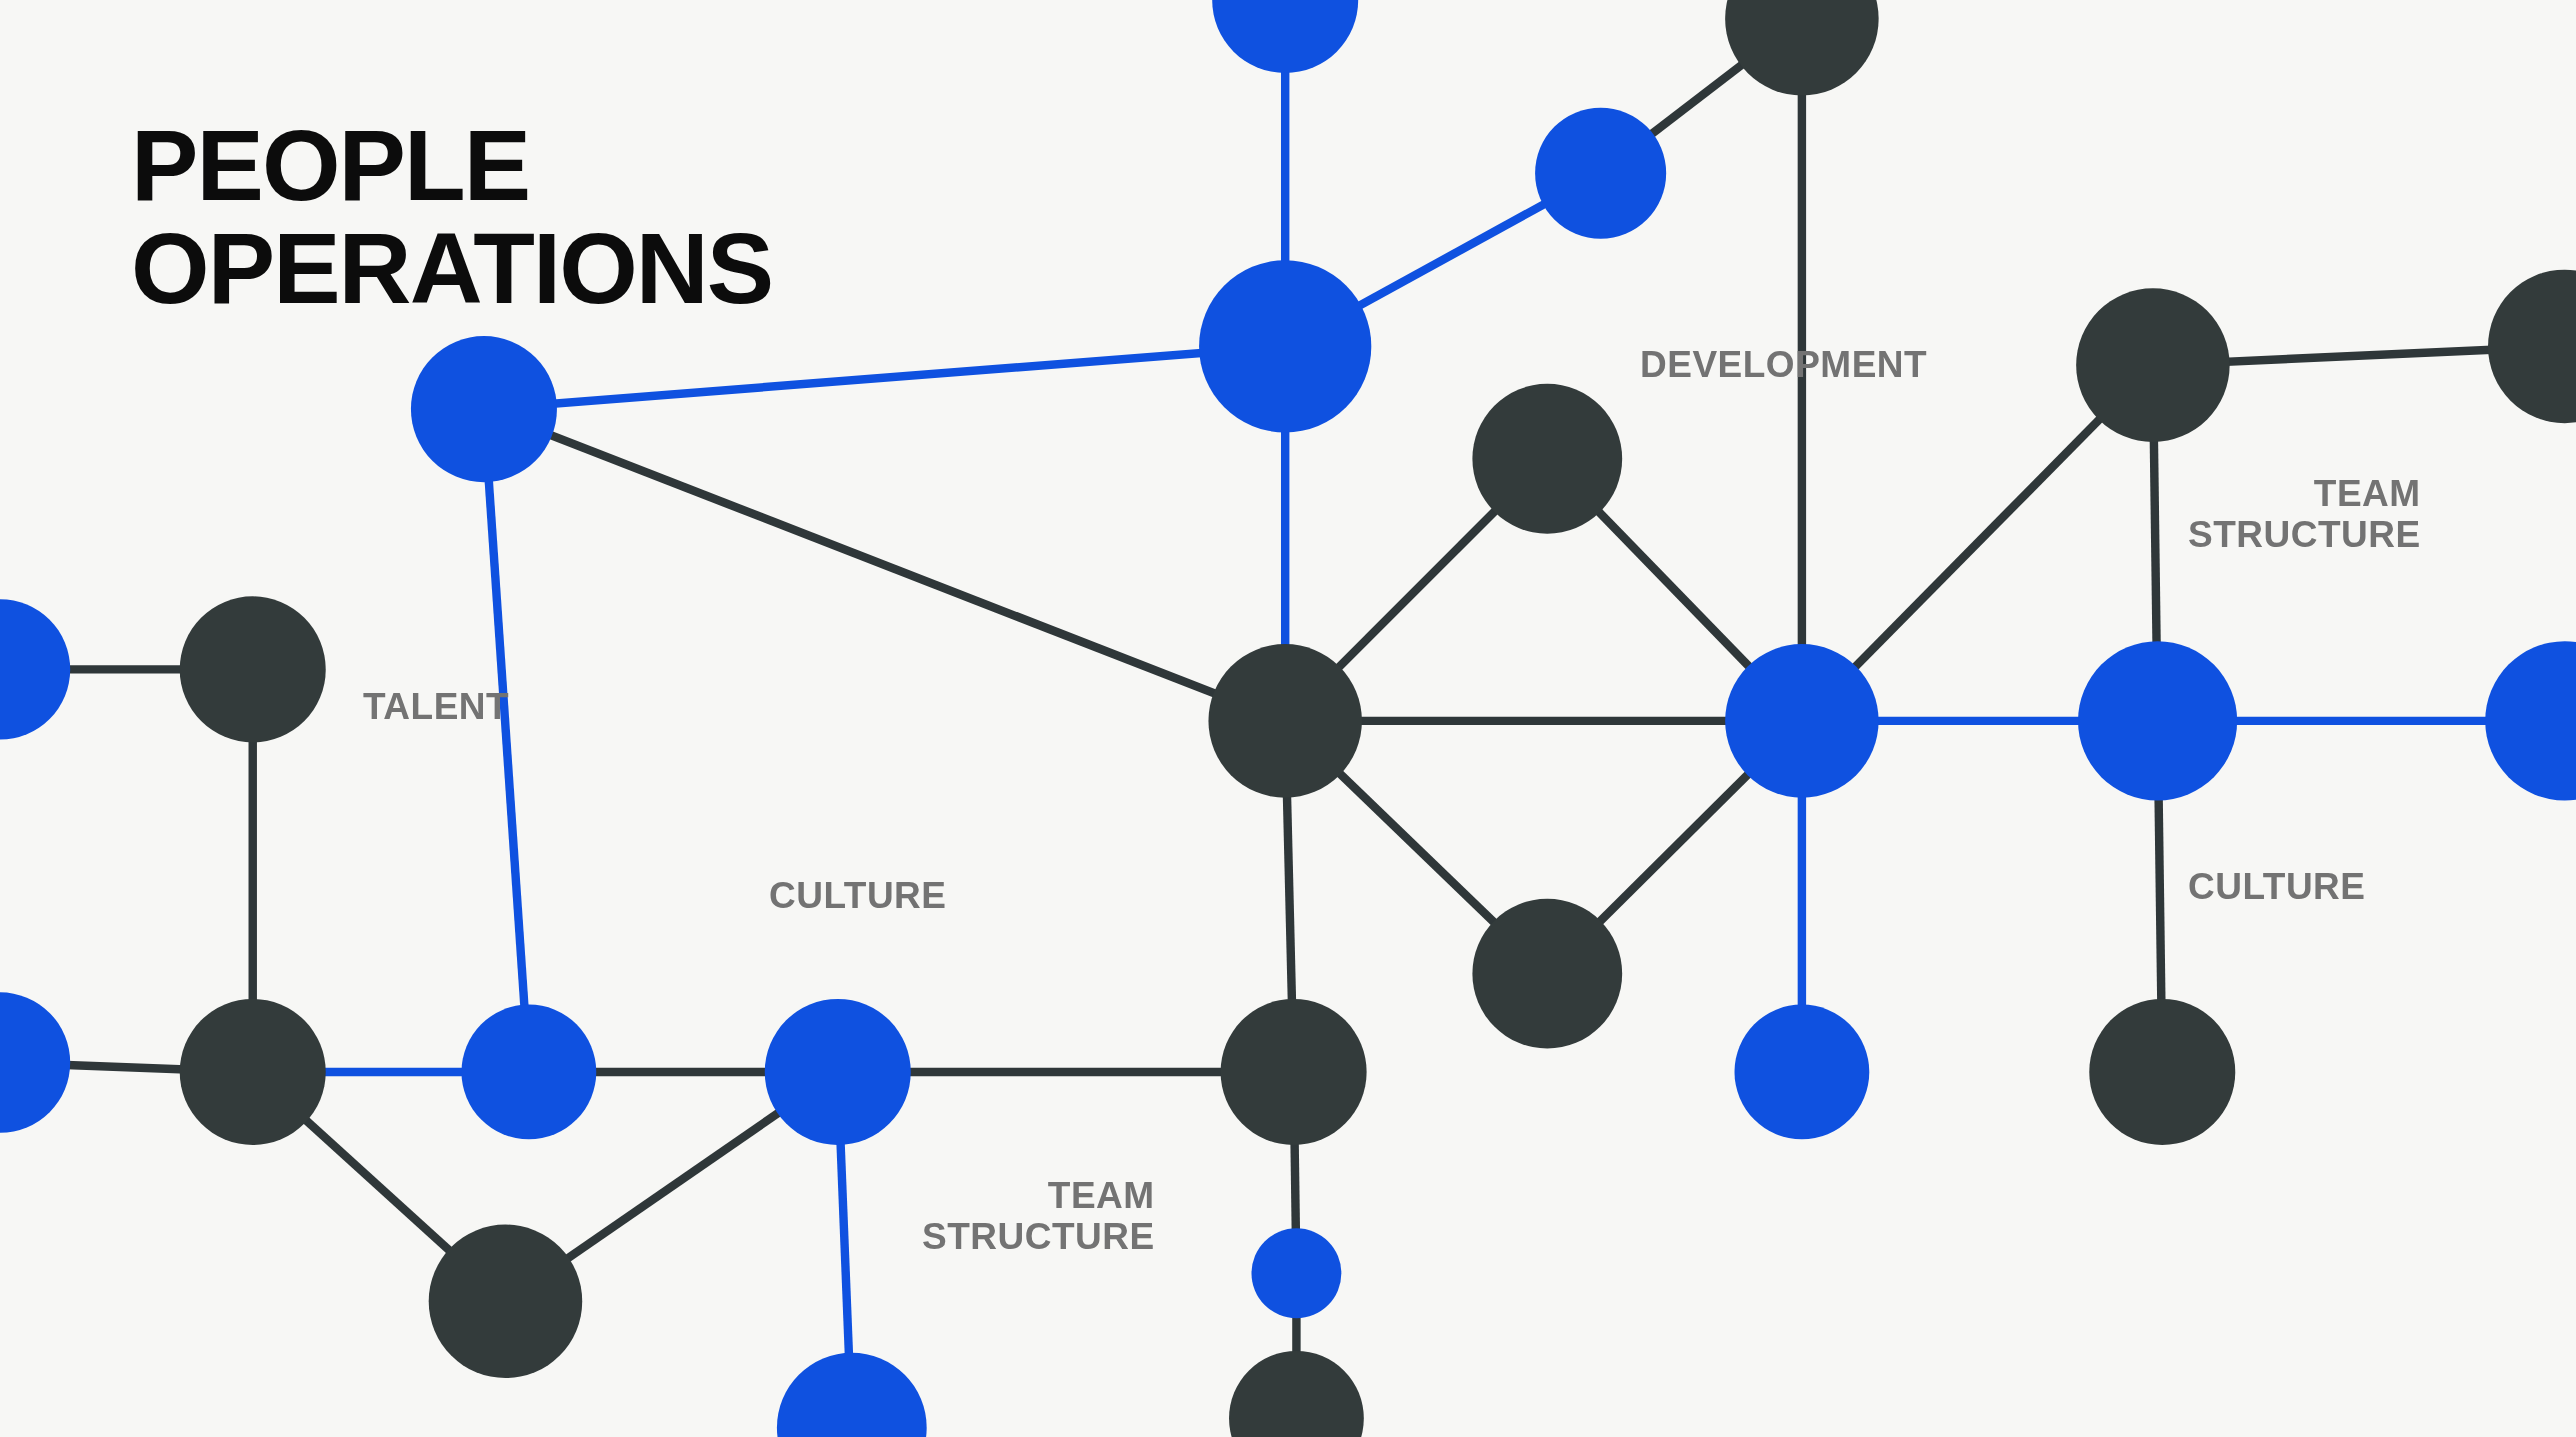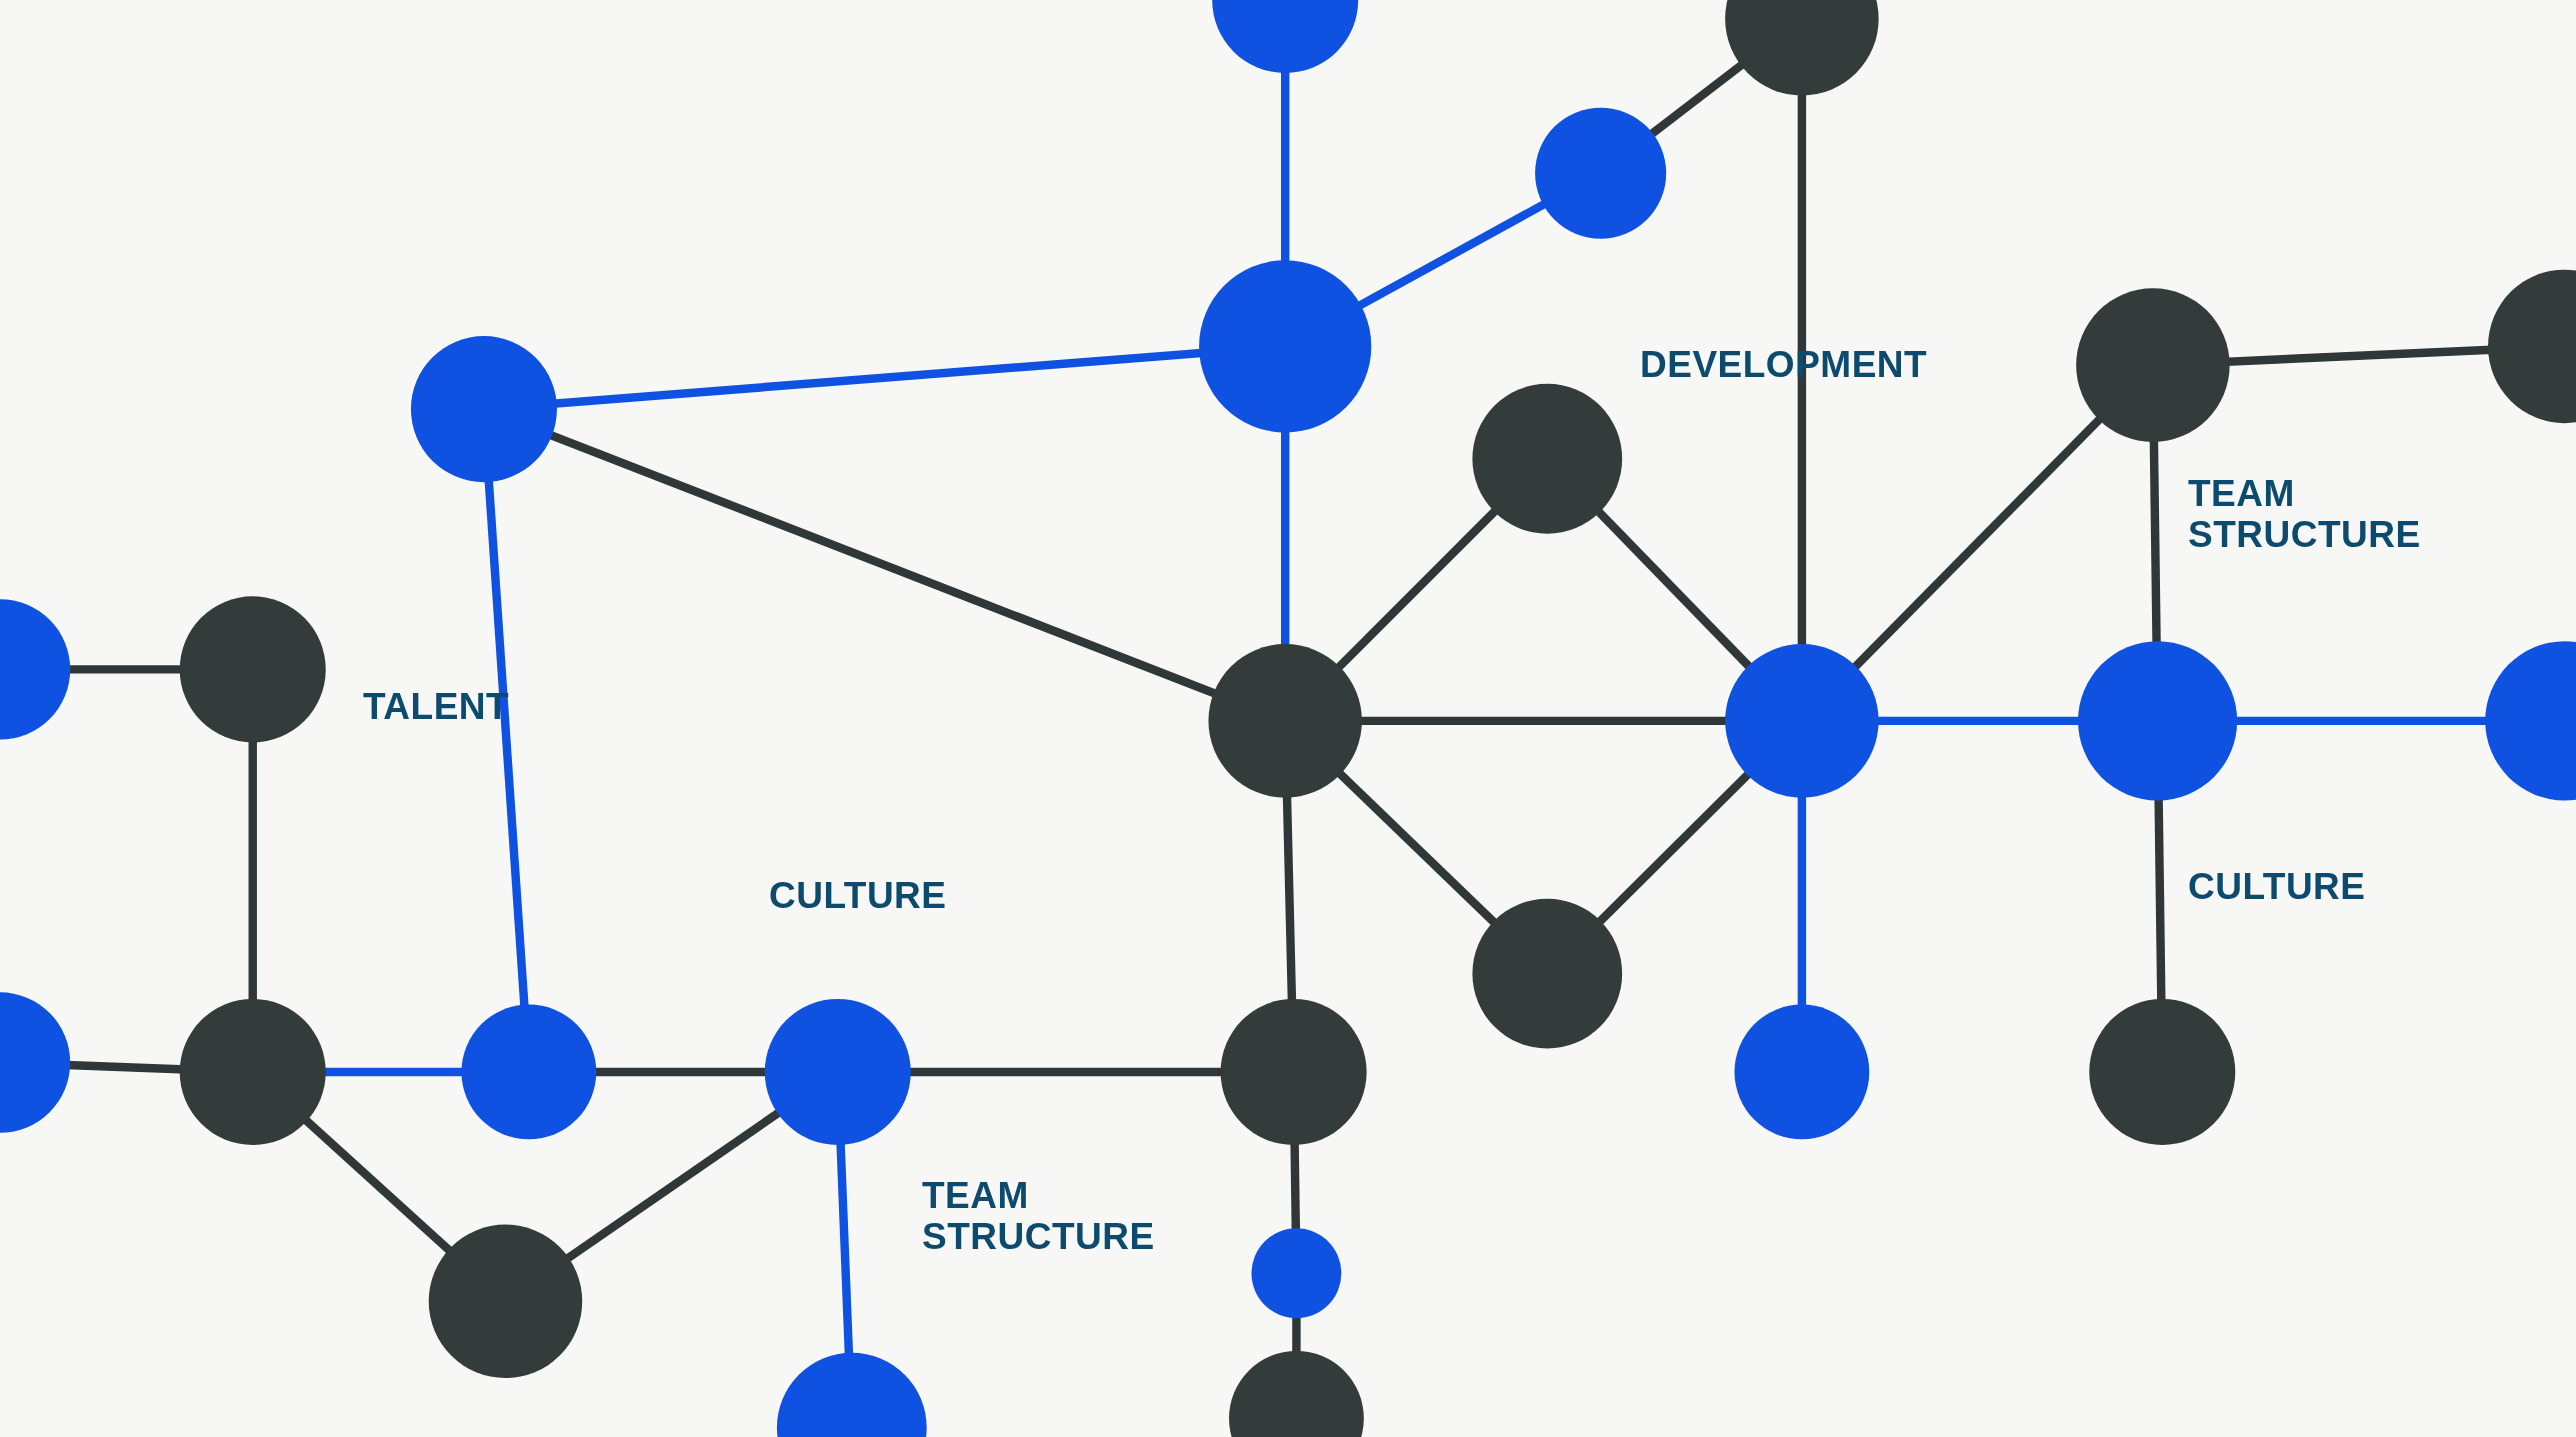--- a/index.html
+++ b/index.html
@@ -43,26 +43,27 @@
   #headline-recruiting {
     left: 1601px;
     top: 1206px;
     font-size: 105px;
     letter-spacing: -1.9px;
   }
   .node-label {
     position: absolute;
     font-family: "Liberation Sans", sans-serif;
     font-weight: bold;
-    color: #0c4a6e;
+    color: #737373;
     font-size: 37px;
     letter-spacing: 0.5px;
     line-height: 1.12;
     white-space: pre-line;
     margin: 0;
+    text-align: right;
   }
   #label-talent { left: 363px; top: 686px; }
   #label-culture { left: 769px; top: 875px; }
   #label-team-structure-bottom { left: 922px; top: 1175px; }
   #label-development { left: 1640px; top: 344px; }
   #label-team-structure-right { left: 2188px; top: 473px; }
   #label-hiring { left: 2188px; top: 866px; }
 </style>
 </head>
 <body>
@@ -127,20 +128,22 @@
         <circle cx="1925" cy="770" r="82" fill="#0f51e0"></circle>
         <circle cx="1925" cy="1145" r="72" fill="#0f51e0"></circle>
         <circle cx="2300" cy="390" r="82" fill="#333b3b"></circle>
         <circle cx="2305" cy="770" r="85" fill="#0f51e0"></circle>
         <circle cx="2310" cy="1145" r="78" fill="#333b3b"></circle>
         <circle cx="2740" cy="370" r="82" fill="#333b3b"></circle>
         <circle cx="2740" cy="770" r="85" fill="#0f51e0"></circle>
       </g>
   </svg>
 
+  <h1 class="headline" id="headline-people-operations">PEOPLE
+OPERATIONS</h1>
 
 
   <span class="node-label" id="label-talent">TALENT</span>
 
   <span class="node-label" id="label-culture">CULTURE</span>
 
   <span class="node-label" id="label-team-structure-bottom">TEAM
 STRUCTURE</span>
 
   <span class="node-label" id="label-development">DEVELOPMENT</span>

